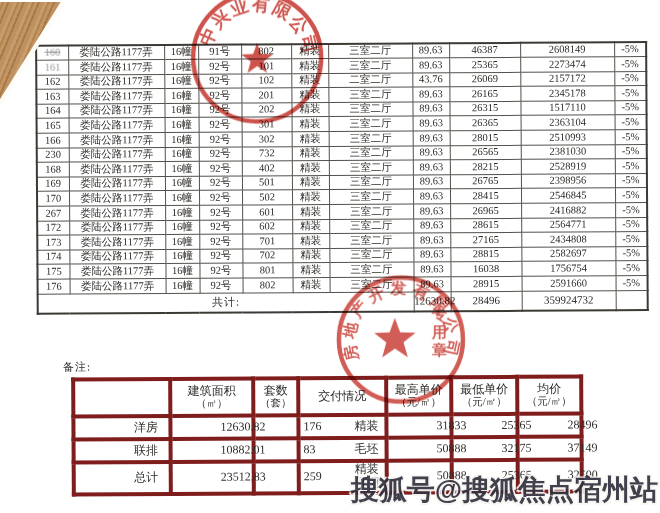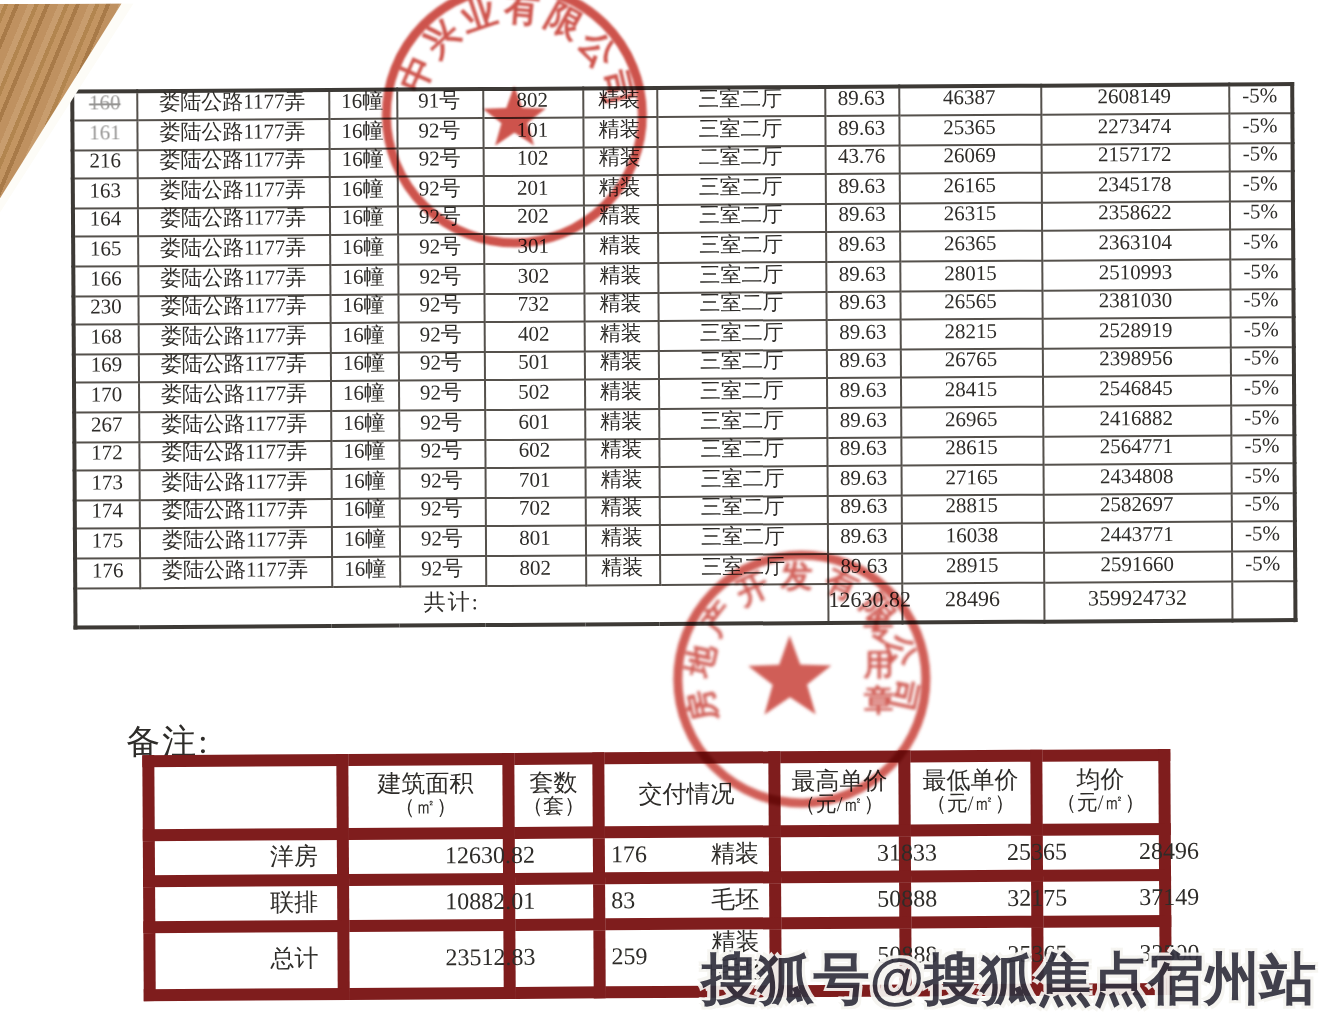--- a/index.html
+++ b/index.html
@@ -27,27 +27,27 @@
   .main-table td{
     border:1px solid #55514c;height:14.6px;padding:0;
     text-align:center;white-space:nowrap;overflow:visible;
   }
   .main-table td.faded{opacity:.5;filter:blur(.3px);}
   .main-table td.struck{text-decoration:line-through;}
   .main-table .tot-row td{height:20px;font-size:11px;}
   .main-table .tot-label{letter-spacing:1px;}
 
   
-  .remark-label{position:absolute;left:62px;top:358px;font-size:17px;letter-spacing:1px;}
+  .remark-label{position:absolute;left:62px;top:358px;font-size:11px;letter-spacing:1px;}
   .remark-table{
     position:absolute;left:70px;top:376px;width:508px;
     font-size:12px;line-height:1.15;border:1.5px solid #45423e;
   }
   .remark-table th,.remark-table td{
-    border:6px solid #7f1d1d;padding:0;text-align:center;font-weight:normal;
+    border:4px solid #7f1d1d;padding:0;text-align:center;font-weight:normal;
   }
   .remark-table th{height:37px;}
   .remark-table td{height:23px;padding-left:48px;}
   .hdr-sub{font-size:10.5px;}
 
   
   .stamp{position:absolute;mix-blend-mode:multiply;}
   .stamp--top{left:180px;top:-14px;opacity:.85;filter:blur(.45px);}
   .stamp--bottom{left:334px;top:274px;opacity:.8;filter:blur(.7px);}
   .stamp text{font-family:"Liberation Serif","DejaVu Serif",serif;font-weight:bold;}
@@ -117,21 +117,21 @@
             <td>92号</td>
             <td>101</td>
             <td>精装</td>
             <td>三室二厅</td>
             <td>89.63</td>
             <td>25365</td>
             <td>2273474</td>
             <td>-5%</td>
           </tr>
           <tr>
-            <td>216</td>
+            <td>162</td>
             <td>娄陆公路1177弄</td>
             <td>16幢</td>
             <td>92号</td>
             <td>102</td>
             <td>精装</td>
             <td>二室二厅</td>
             <td>43.76</td>
             <td>26069</td>
             <td>2157172</td>
             <td>-5%</td>
@@ -152,21 +152,21 @@
           <tr>
             <td>164</td>
             <td>娄陆公路1177弄</td>
             <td>16幢</td>
             <td>92号</td>
             <td>202</td>
             <td>精装</td>
             <td>三室二厅</td>
             <td>89.63</td>
             <td>26315</td>
-            <td>2358622</td>
+            <td>1517110</td>
             <td>-5%</td>
           </tr>
           <tr>
             <td>165</td>
             <td>娄陆公路1177弄</td>
             <td>16幢</td>
             <td>92号</td>
             <td>301</td>
             <td>精装</td>
             <td>三室二厅</td>
@@ -295,21 +295,21 @@
           <tr>
             <td>175</td>
             <td>娄陆公路1177弄</td>
             <td>16幢</td>
             <td>92号</td>
             <td>801</td>
             <td>精装</td>
             <td>三室二厅</td>
             <td>89.63</td>
             <td>16038</td>
-            <td>2443771</td>
+            <td>1756754</td>
             <td>-5%</td>
           </tr>
           <tr>
             <td>176</td>
             <td>娄陆公路1177弄</td>
             <td>16幢</td>
             <td>92号</td>
             <td>802</td>
             <td>精装</td>
             <td>三室二厅</td>

